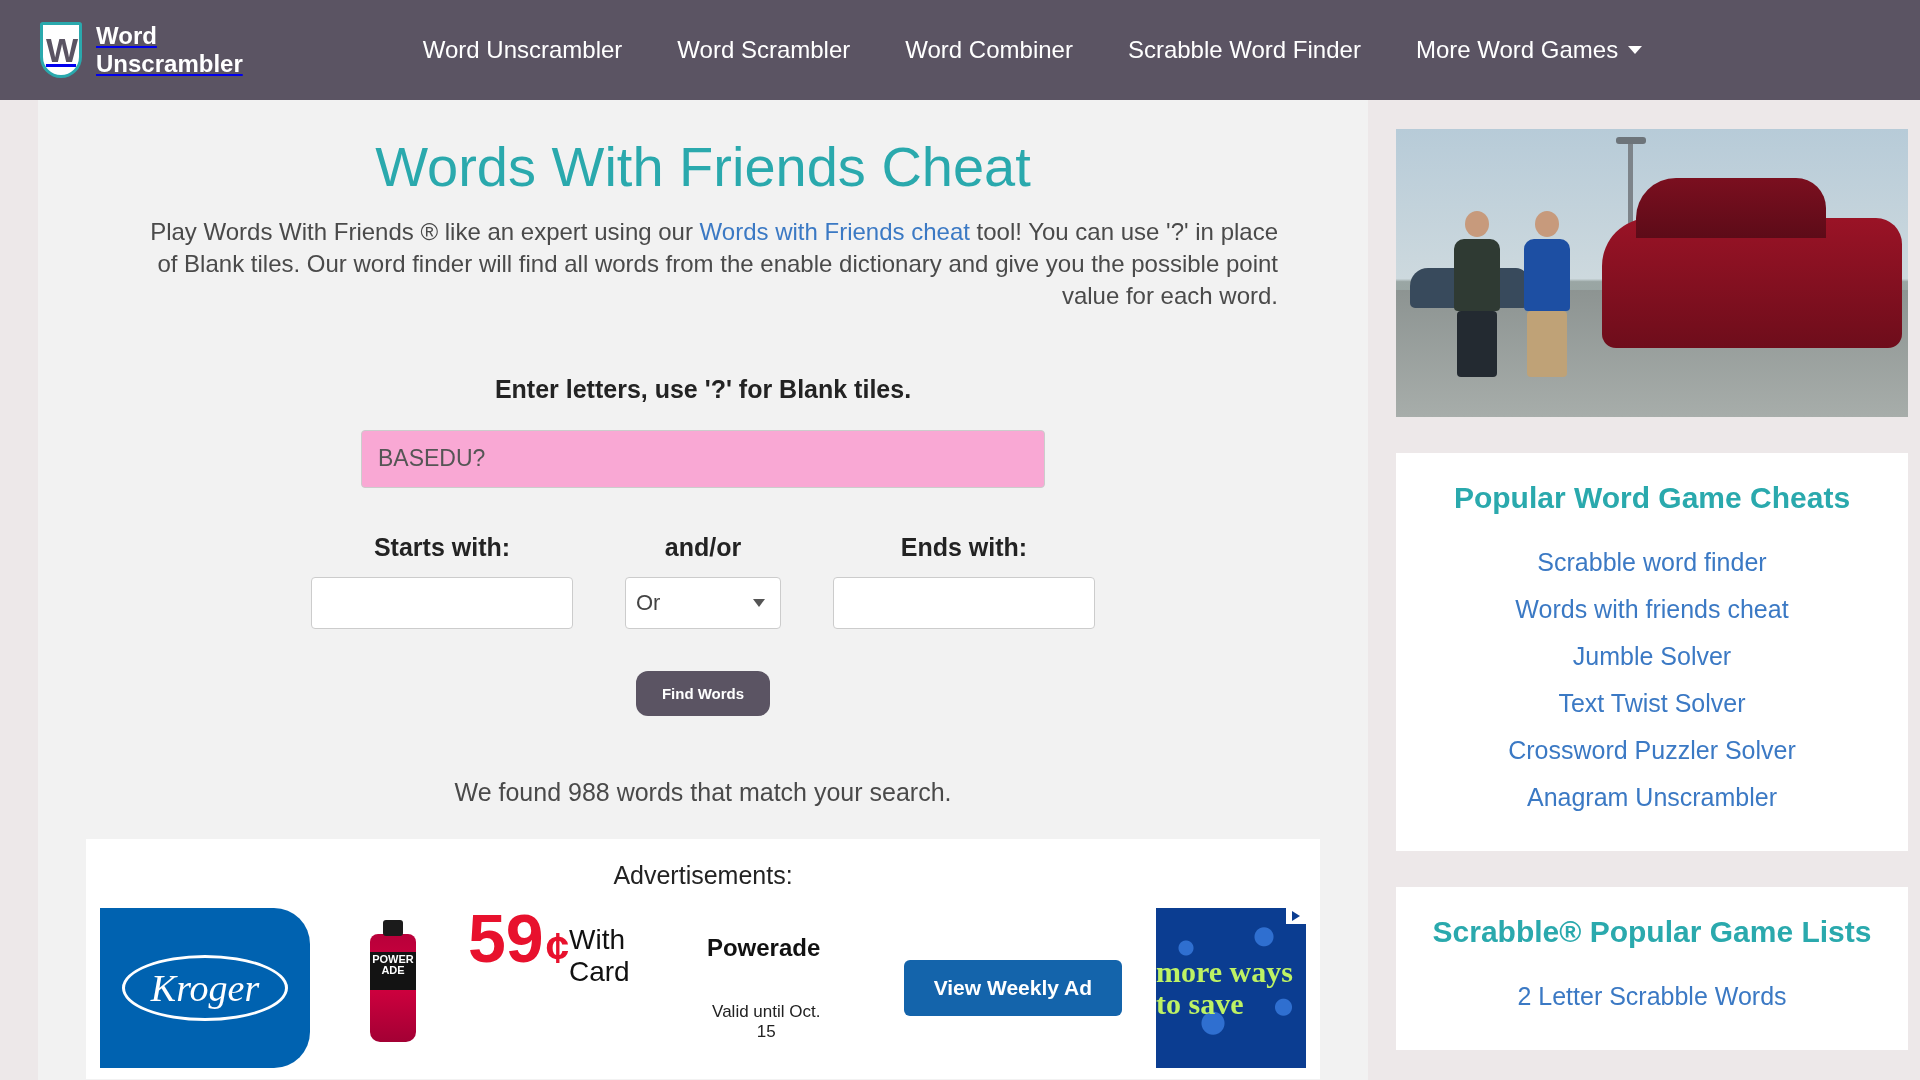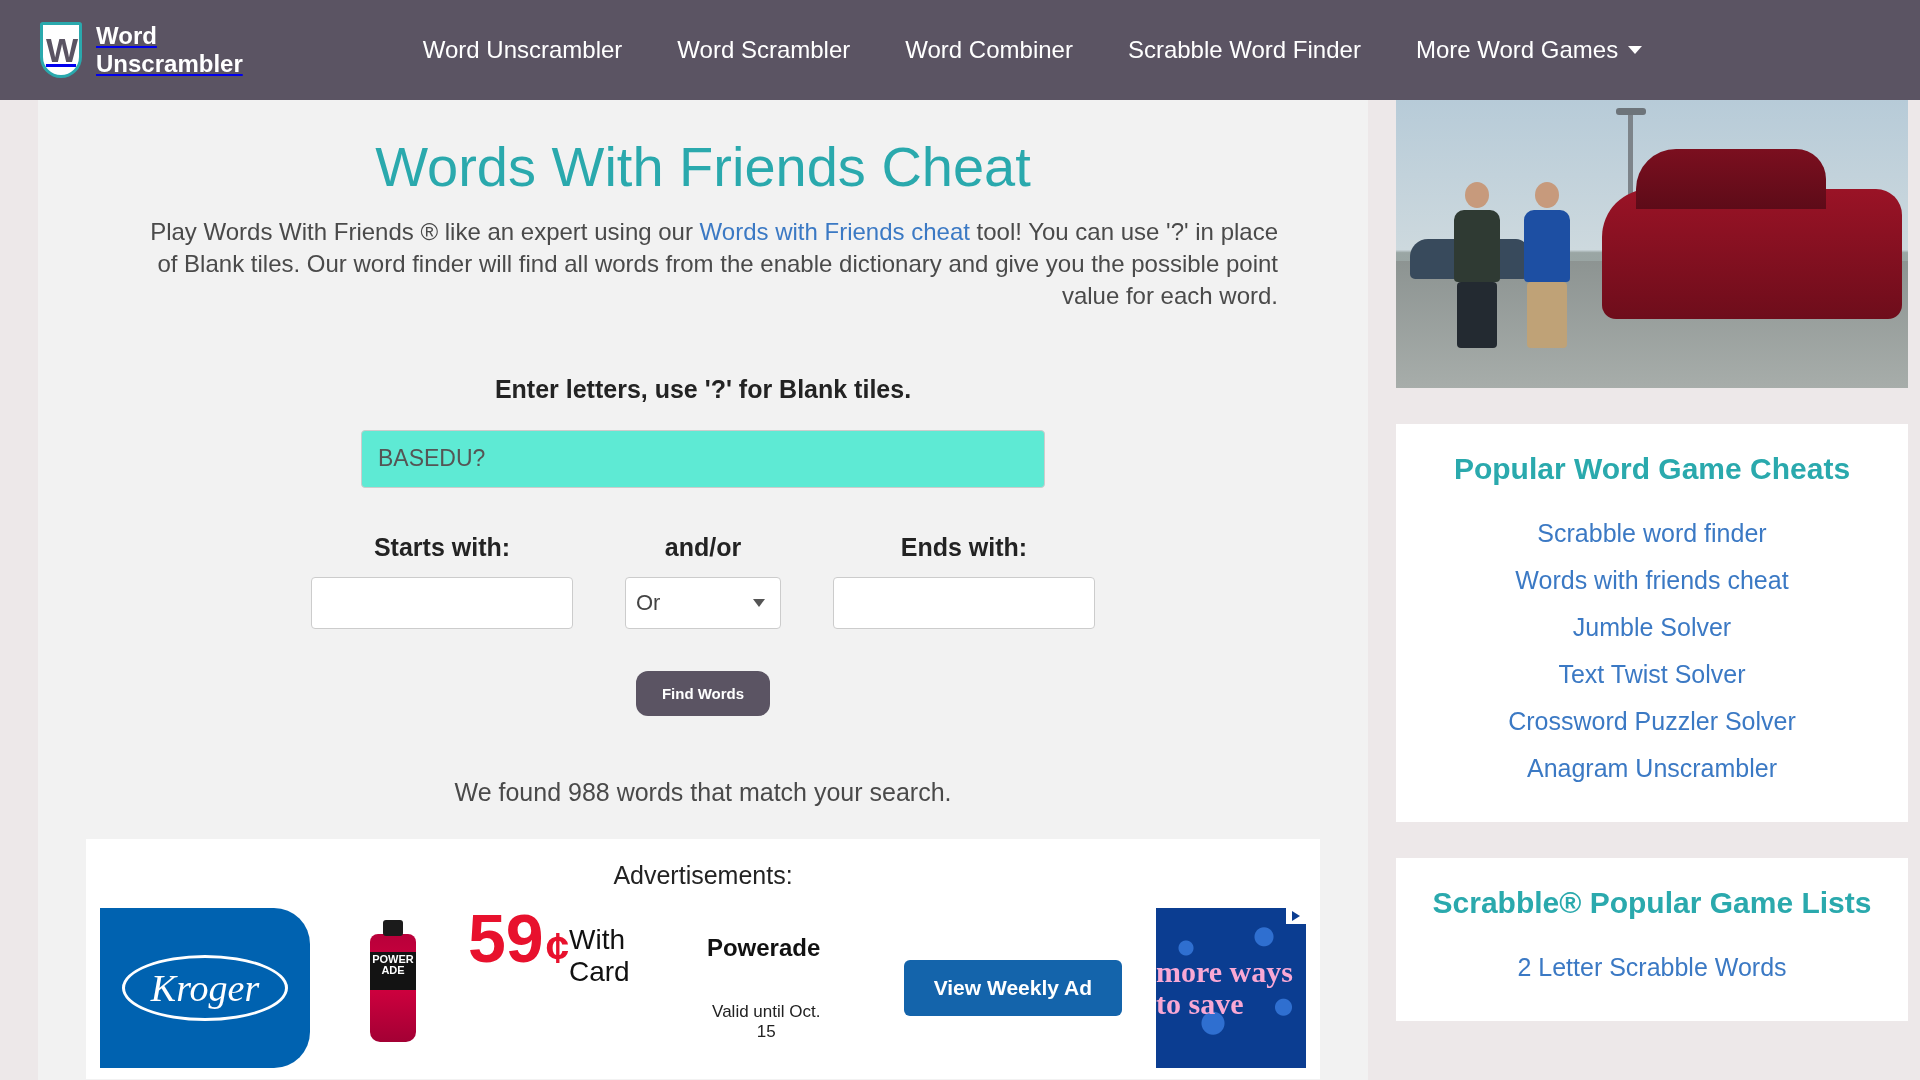--- a/index.html
+++ b/index.html
@@ -102,21 +102,21 @@
     font-weight: bold;
     color: #232323;
     margin-bottom: 26px;
   }
   #letters-input {
     display: block;
     margin: 0 auto;
     width: 684px; height: 58px;
     border: 1px solid #ccc;
     border-radius: 4px;
-    background: #5eead4;
+    background: #f9a8d4;
     font-size: 23px;
     color: #555;
     padding: 0 16px;
     font-family: "Liberation Sans", sans-serif;
   }
 
   #filters {
     display: flex;
     justify-content: center;
     gap: 52px;
@@ -269,42 +269,42 @@
   }
   #save-panel .dots {
     position: absolute; inset: 0;
     background:
       radial-gradient(circle at 20% 25%, #2f6fd0 7px, transparent 8px),
       radial-gradient(circle at 72% 18%, #2f6fd0 9px, transparent 10px),
       radial-gradient(circle at 38% 72%, #2f6fd0 11px, transparent 12px),
       radial-gradient(circle at 85% 62%, #2f6fd0 8px, transparent 9px);
   }
   #save-text {
-    position: relative; color: #f9a8d4; font-size: 30px;
+    position: relative; color: #bef264; font-size: 30px;
     font-weight: bold; line-height: 1.05; text-align: left;
     font-family: "Liberation Serif", serif;
   }
   #adchoice {
     position: absolute; top: 0; right: 0;
     width: 20px; height: 16px; background: #ffffff;
     display: flex; align-items: center; justify-content: center;
     z-index: 3;
   }
   #adchoice i {
     width: 0; height: 0;
     border-top: 5px solid transparent;
     border-bottom: 5px solid transparent;
     border-left: 8px solid #0b3d91;
   }
 
   
   #sidebar {
     width: 512px;
     margin-left: 28px;
-    padding-top: 0;
+    padding-top: 29px;
   }
   #promo-image {
     width: 512px; height: 288px;
     background: #ffffff;
     padding: 0;
     position: relative;
     overflow: hidden;
   }
   #promo-sky {
     position: absolute; inset: 0;

